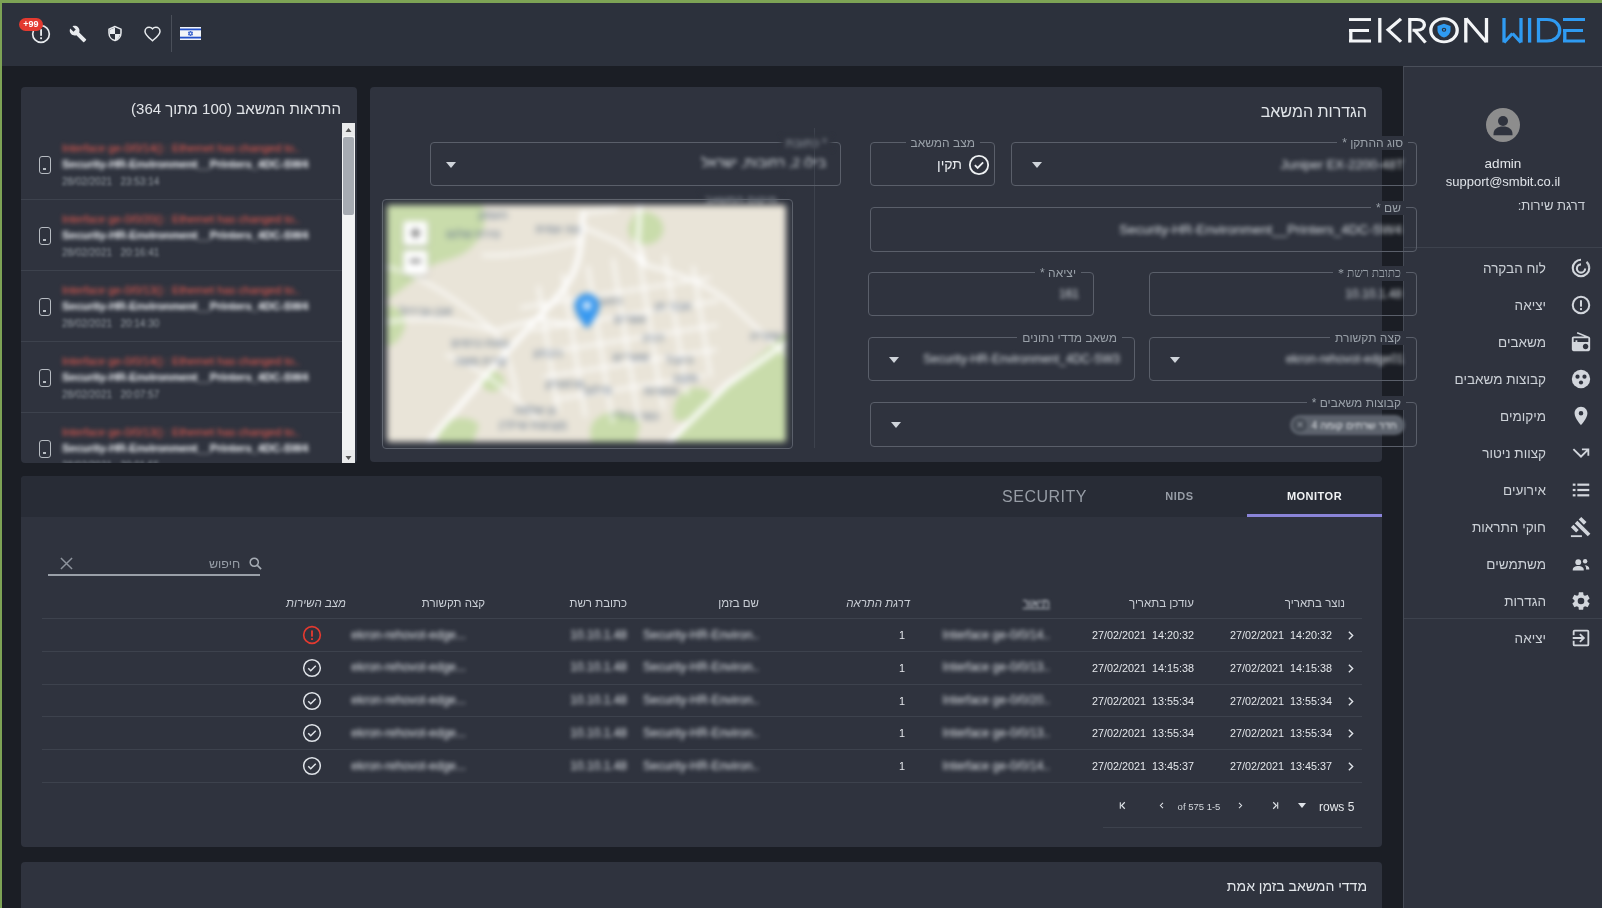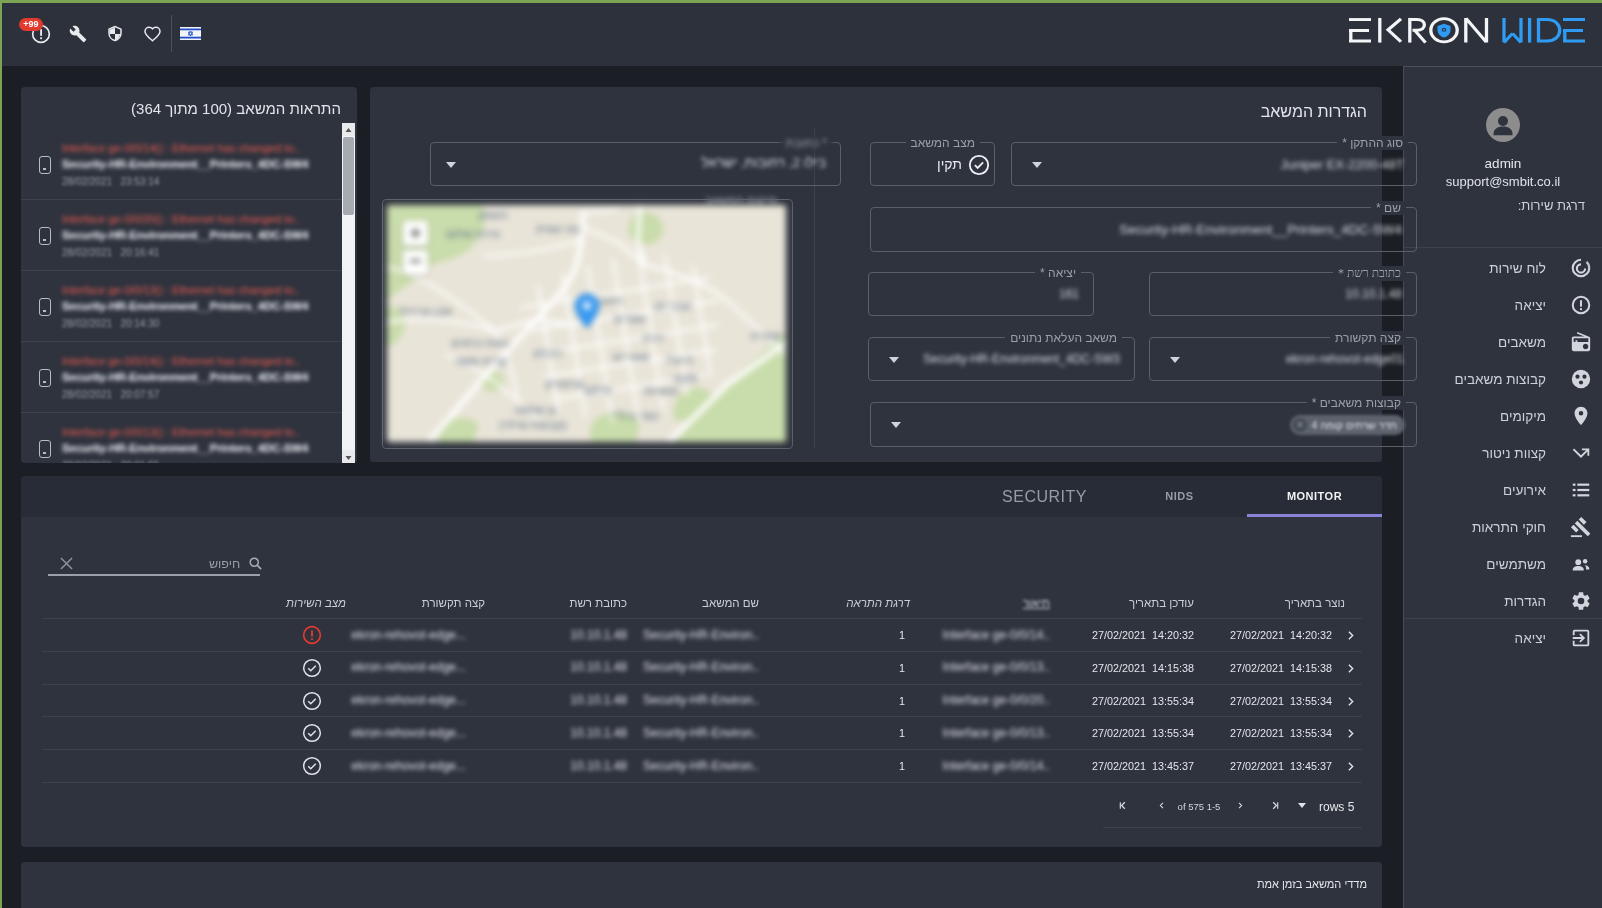--- a/index.html
+++ b/index.html
@@ -113,21 +113,21 @@
         <circle cx="17" cy="13" r="5" fill="#2f333e"></circle>
         <path d="M7.5 26c0-5 4-7.5 9.5-7.5s9.5 2.5 9.5 7.5v1.2H7.5z" fill="#2f333e"></path>
       </svg>
     </div>
     <div class="abs" style="left:0;top:89px;width:100%;text-align:center;font-size:13.5px;color:#e4e7eb;">admin</div>
     <div class="abs" style="left:0;top:107px;width:100%;text-align:center;font-size:13px;color:#dfe3e8;">support@smbit.co.il</div>
     <div class="abs" style="right:17px;top:131px;text-align:right;font-size:13px;color:#cdd2d8;" dir="rtl">דרגת שירות:</div>
     <div class="divh" style="left:0;top:180px;width:199px;"></div>
     <div id="menu">
       <div class="menu-item" style="top:182px;">
-        <span class="mi-txt">לוח שירות</span>
+        <span class="mi-txt">לוח הבקרה</span>
         <svg class="mi-ic" viewBox="0 0 24 24" fill="none" stroke="#d2d6dc" stroke-width="2.3">
           <path d="M12 3a9 9 0 1 0 9 9"></path>
           <path d="M12 8a4.5 4.5 0 1 0 4.5 4.5"></path>
           <path d="M21 12a9 9 0 0 0-3-6.7" opacity="0.9"></path>
         </svg>
       </div>
       <div class="menu-item" style="top:219px;">
         <span class="mi-txt">יציאה</span>
         <svg class="mi-ic" viewBox="0 0 24 24">
           <circle cx="12" cy="12" r="9" fill="none" stroke="#d2d6dc" stroke-width="2.2"></circle>
@@ -368,21 +368,21 @@
         <span class="flbl" dir="rtl" style="right:12px;">יציאה *</span>
         <span class="fval b2" style="right:14px;top:14px;font-size:12px;">161</span>
       </div>
 
       <div class="field" style="left:731px;top:250px;width:268px;height:44px;">
         <span class="flbl" dir="rtl" style="right:10px;">קצה תקשורת</span>
         <span class="fval b2" style="right:12px;top:14px;font-size:12px;">ekron-rehovot-edge01</span>
         <span class="caret" style="left:20px;top:19px;"></span>
       </div>
       <div class="field" style="left:450px;top:250px;width:267px;height:44px;">
-        <span class="flbl" dir="rtl" style="right:12px;">משאב העלאת נתונים</span>
+        <span class="flbl" dir="rtl" style="right:12px;">משאב מדדי נתונים</span>
         <span class="fval b2" style="right:14px;top:14px;font-size:12px;">Security-HR-Environment_4DC-SW3</span>
         <span class="caret" style="left:20px;top:19px;"></span>
       </div>
 
       <div class="field" style="left:452px;top:315px;width:547px;height:45px;">
         <span class="flbl" dir="rtl" style="right:10px;">קבוצות משאבים *</span>
         <span class="caret" style="left:20px;top:19px;"></span>
         <div class="abs b15" style="right:11px;top:12px;width:115px;height:20px;background:#5d636d;border-radius:10px;">
           <span style="position:absolute;right:8px;top:4px;font-size:10.5px;color:#e3e6ea;white-space:nowrap;" dir="rtl">חדר שרתים קומה 4</span>
           <span style="position:absolute;left:3px;top:3px;width:14px;height:14px;border-radius:50%;background:#454b55;color:#9ba1a9;font-size:9.5px;line-height:14px;text-align:center;">✕</span>
@@ -408,21 +408,21 @@
         <path d="M1 1l12 12M13 1L1 13" stroke="#8d939c" stroke-width="1.6"></path>
       </svg>
       <div class="abs" style="left:27px;top:98px;width:212px;height:1.5px;background:#9aa0a8;"></div>
     </div>
     <div id="table">
 
       <span class="hdrc" dir="rtl" style="right:37px;top:121px;">נוצר בתאריך</span>
       <span class="hdrc" dir="rtl" style="right:188px;top:121px;">עודכן בתאריך</span>
       <span class="hdrc b15" dir="rtl" style="right:332px;top:121px;text-decoration:underline;">תיאור</span>
       <span class="hdrc" dir="rtl" style="right:472px;top:121px;font-style:italic;">דרגת התראה</span>
-      <span class="hdrc" dir="rtl" style="right:623px;top:121px;">שם המשאב</span>
+      <span class="hdrc" dir="rtl" style="right:623px;top:121px;">שם בזמן</span>
       <span class="hdrc" dir="rtl" style="right:755px;top:121px;">כתובת רשת</span>
       <span class="hdrc" dir="rtl" style="right:897px;top:121px;">קצה תקשורת</span>
       <span class="hdrc" dir="rtl" style="right:1036px;top:121px;font-style:italic;">מצב השירות</span>
       <div class="divh" style="left:21px;top:142px;width:1320px;"></div>
 
       <div class="trow" style="top:143px;">
         <svg class="chv" viewBox="0 0 24 24">
           <path d="M9 5l7 7-7 7" fill="none" stroke="#dfe3e8" stroke-width="2.6"></path>
         </svg>
         <span class="cellc" style="right:50px;top:10px;">27/02/2021&nbsp;&nbsp;14:20:32</span>
@@ -519,14 +519,14 @@
         <path d="M7 5l7 7-7 7" fill="none" stroke="#dfe3e8" stroke-width="2.6"></path>
         <rect x="15.6" y="5" width="2.4" height="14" fill="#dfe3e8"></rect>
       </svg>
       <div class="abs" style="left:1277px;top:327px;width:0;height:0;border-left:4.5px solid transparent;border-right:4.5px solid transparent;border-top:5px solid #dfe3e8;"></div>
       <span class="abs" style="left:1298px;top:324px;font-size:12px;color:#e6e9ec;text-align:center;">rows 5</span>
       <div class="divh" style="left:1082px;top:351px;width:259px;"></div>
     </div>
   </div>
 
   <div class="panel" style="left:21px;top:862px;width:1361px;height:60px;">
-    <div class="abs" dir="rtl" style="right:15px;top:16px;font-size:11px;color:#e2e6ea;">מדדי המשאב בזמן אמת</div>
+    <div class="abs" dir="rtl" style="right:15px;top:16px;font-size:14px;color:#e2e6ea;">מדדי המשאב בזמן אמת</div>
   </div>
 
 </body></html>

